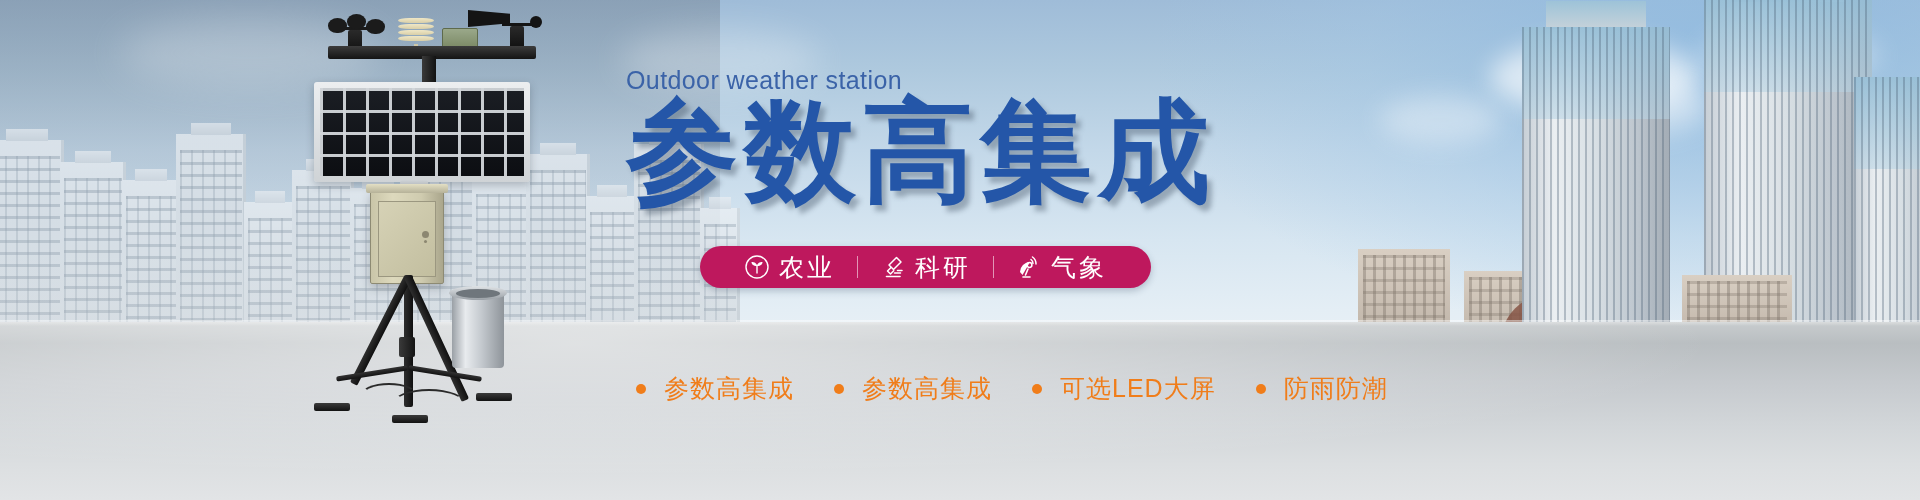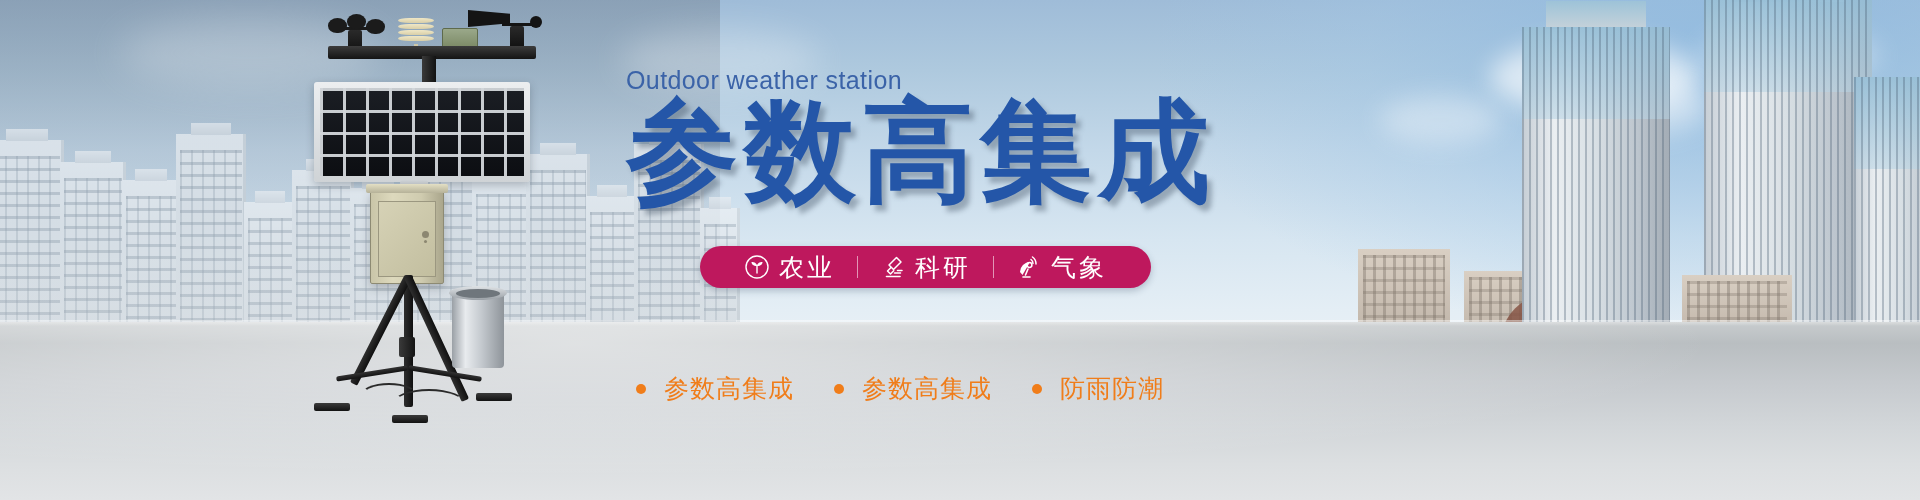--- a/index.html
+++ b/index.html
@@ -348,17 +348,21 @@
     <div class="feature">
       <span class="dot"></span>
       <span class="feature-label">参数高集成</span>
     </div>
     <div class="feature">
       <span class="dot"></span>
       <span class="feature-label">参数高集成</span>
     </div>
     <div class="feature">
       <span class="dot"></span>
+      <span class="feature-label">可选LED大屏</span>
+    </div>
+    <div class="feature">
+      <span class="dot"></span>
       <span class="feature-label">防雨防潮</span>
     </div>
   </div>
 
 </div>
 
 </body></html>

